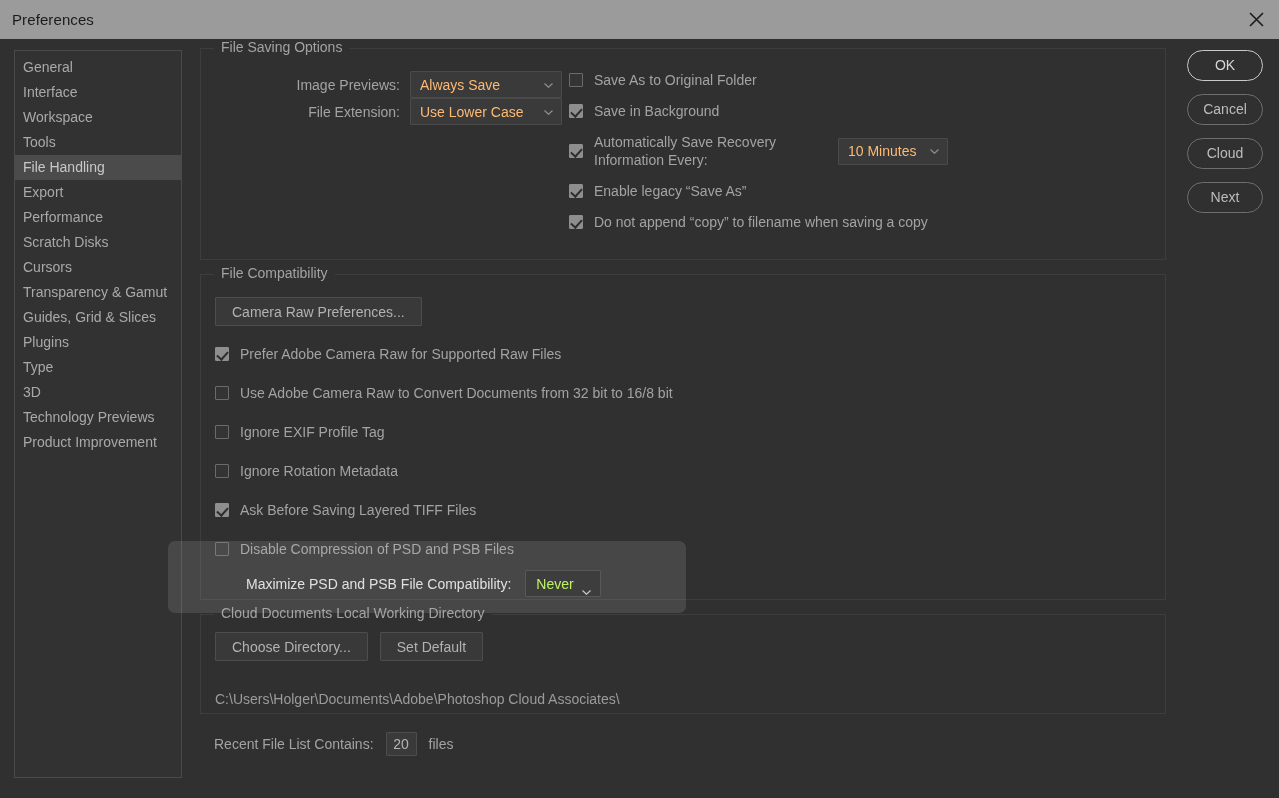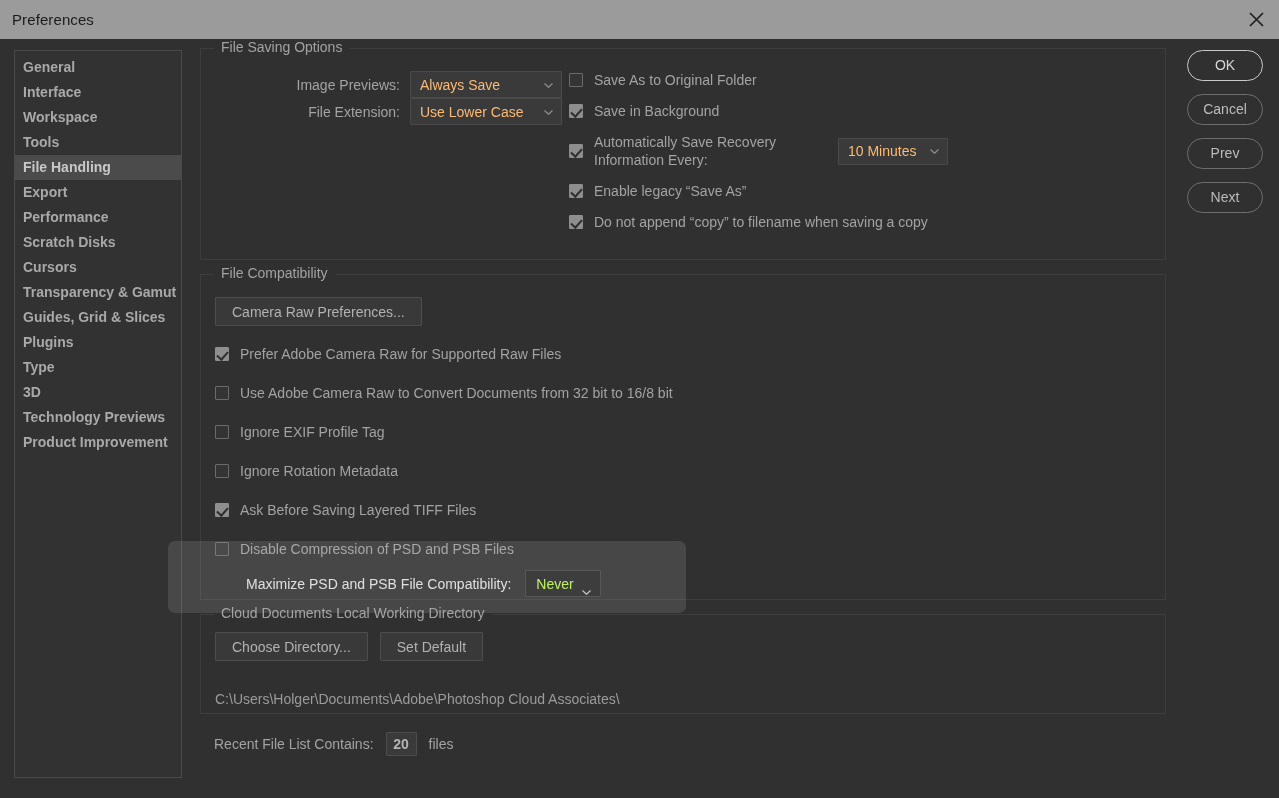--- a/index.html
+++ b/index.html
@@ -24,21 +24,21 @@
   .titlebar-spacer { flex: 1; }
   .close-btn {
     width: 46px; height: 39px; display: flex; align-items: center; justify-content: center;
     cursor: pointer;
   }
   .close-btn svg { display: block; }
 
   
   .sidebar {
     position: absolute; left: 14px; top: 50px; width: 168px; height: 728px;
-    border: 1px solid #4a4a4a; background: #323232; padding-top: 4px; font-weight: bold;
+    border: 1px solid #4a4a4a; background: #323232; padding-top: 4px;
   }
   .side-item {
     height: 25px; line-height: 25px; padding-left: 8px;
     font-size: 14px; color: #a9a9a9; cursor: pointer; white-space: nowrap;
   }
   .side-item.selected { background: #4b4b4b; color: #c8c8c8; }
 
   
   .btncol { position: absolute; right: 16px; top: 50px; width: 76px; }
   .pill {
@@ -159,21 +159,21 @@
     <div class="side-item"><span>Plugins</span></div>
     <div class="side-item"><span>Type</span></div>
     <div class="side-item"><span>3D</span></div>
     <div class="side-item"><span>Technology Previews</span></div>
     <div class="side-item"><span>Product Improvement</span></div>
   </div>
 
   <div class="btncol">
     <button class="pill primary">OK</button>
     <button class="pill">Cancel</button>
-    <button class="pill">Prev</button>
+    <button class="pill">Cloud</button>
     <button class="pill">Next</button>
   </div>
 
   <div class="content">
 
     <div class="group" style="height:212px;">
       <div class="group-legend">File Saving Options</div>
       <div class="group-box" style="height:212px;">
         <div style="display:flex;">
 
@@ -274,21 +274,21 @@
         <div class="row" style="margin-bottom:30px;">
           <button class="pushbtn">Choose Directory...</button>
           <button class="pushbtn" style="margin-left:12px;">Set Default</button>
         </div>
         <div class="pathtext">C:\Users\Holger\Documents\Adobe\Photoshop Cloud Associates\</div>
       </div>
     </div>
 
     <div class="row" style="margin-top:18px;padding-left:14px;">
       <span class="field-label">Recent File List Contains:</span>
-      <input class="numfield" style="margin-left: 12px; font-weight: bold;" value="20">
+      <input class="numfield" style="margin-left: 12px;" value="20">
       <span class="field-label" style="margin-left:12px;">files</span>
     </div>
 
   </div>
 
   <div class="spotlight"></div>
   <div class="spot-row">
     <span class="spot-label">Maximize PSD and PSB File Compatibility:</span>
     <span class="spot-select">
       <span>Never</span>

